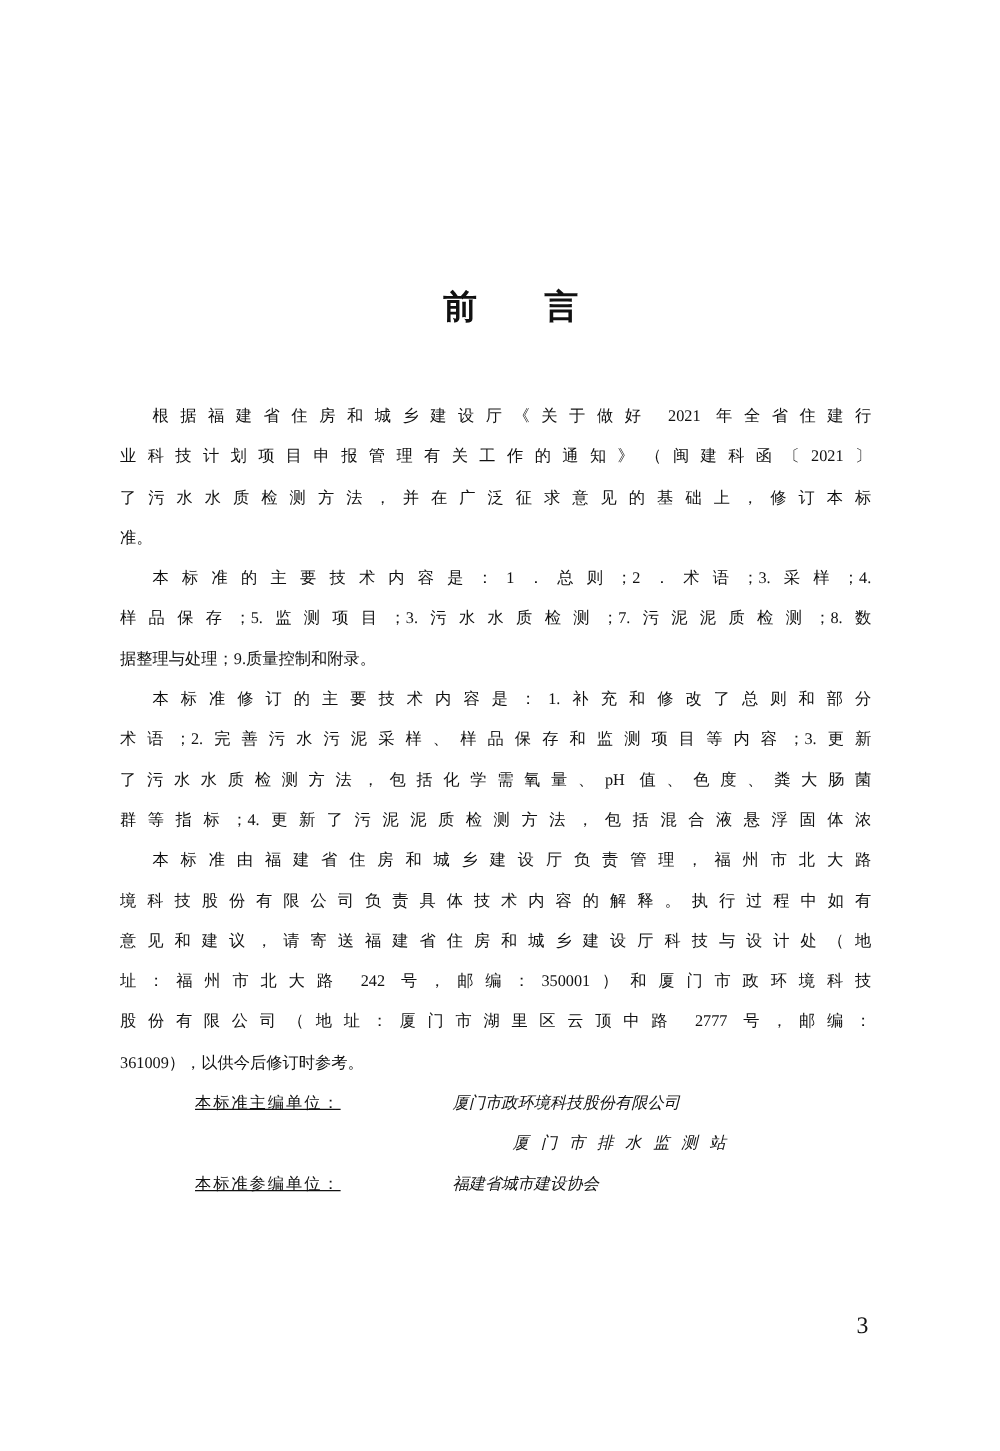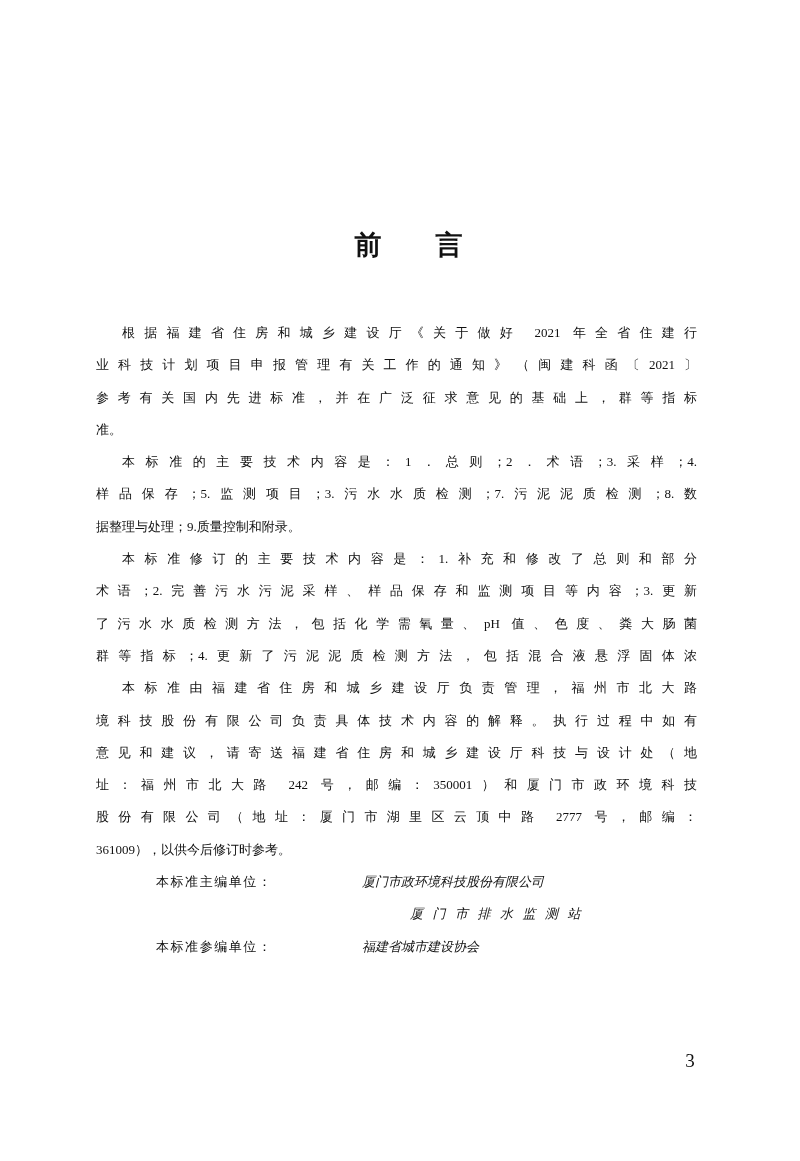--- a/index.html
+++ b/index.html
@@ -59,20 +59,21 @@
     display: flex;
     height: 32.3px;
     overflow: hidden;
     padding-left: 60px;
   }
   .credit .clabel {
     flex: none;
     width: 206px;
     letter-spacing: 0.12em;
     white-space: nowrap;
+    text-decoration: underline;
   }
   .credit .cvalue {
     flex: none;
     white-space: nowrap;
     font-style: italic;
   }
   .credit .cvalue.spread {
     letter-spacing: 9.5px;
     margin-left: 48px;
   }
@@ -90,21 +91,21 @@
 <body>
 
 <div class="page">
 
   <h1 class="doc-title">前　　言</h1>
 
   <div class="content">
 
     <div class="line ind">根据福建省住房和城乡建设厅《关于做好 2021 年全省住建行</div>
     <div class="line">业科技计划项目申报管理有关工作的通知》（闽建科函〔2021〕</div>
-    <div class="line">参考有关国内先进标准，并在广泛征求意见的基础上，群等指标</div>
+    <div class="line">了污水水质检测方法，并在广泛征求意见的基础上，修订本标</div>
     <div class="line last">准。</div>
 
     <div class="line ind">本标准的主要技术内容是：1．总则；2．术语；3.采样；4.</div>
     <div class="line">样品保存；5.监测项目；3.污水水质检测；7.污泥泥质检测；8.数</div>
     <div class="line last">据整理与处理；9.质量控制和附录。</div>
 
     <div class="line ind">本标准修订的主要技术内容是：1.补充和修改了总则和部分</div>
     <div class="line">术语；2.完善污水污泥采样、样品保存和监测项目等内容；3.更新</div>
     <div class="line">了污水水质检测方法，包括化学需氧量、pH 值、色度、粪大肠菌</div>
     <div class="line">群等指标；4.更新了污泥泥质检测方法，包括混合液悬浮固体浓</div>

